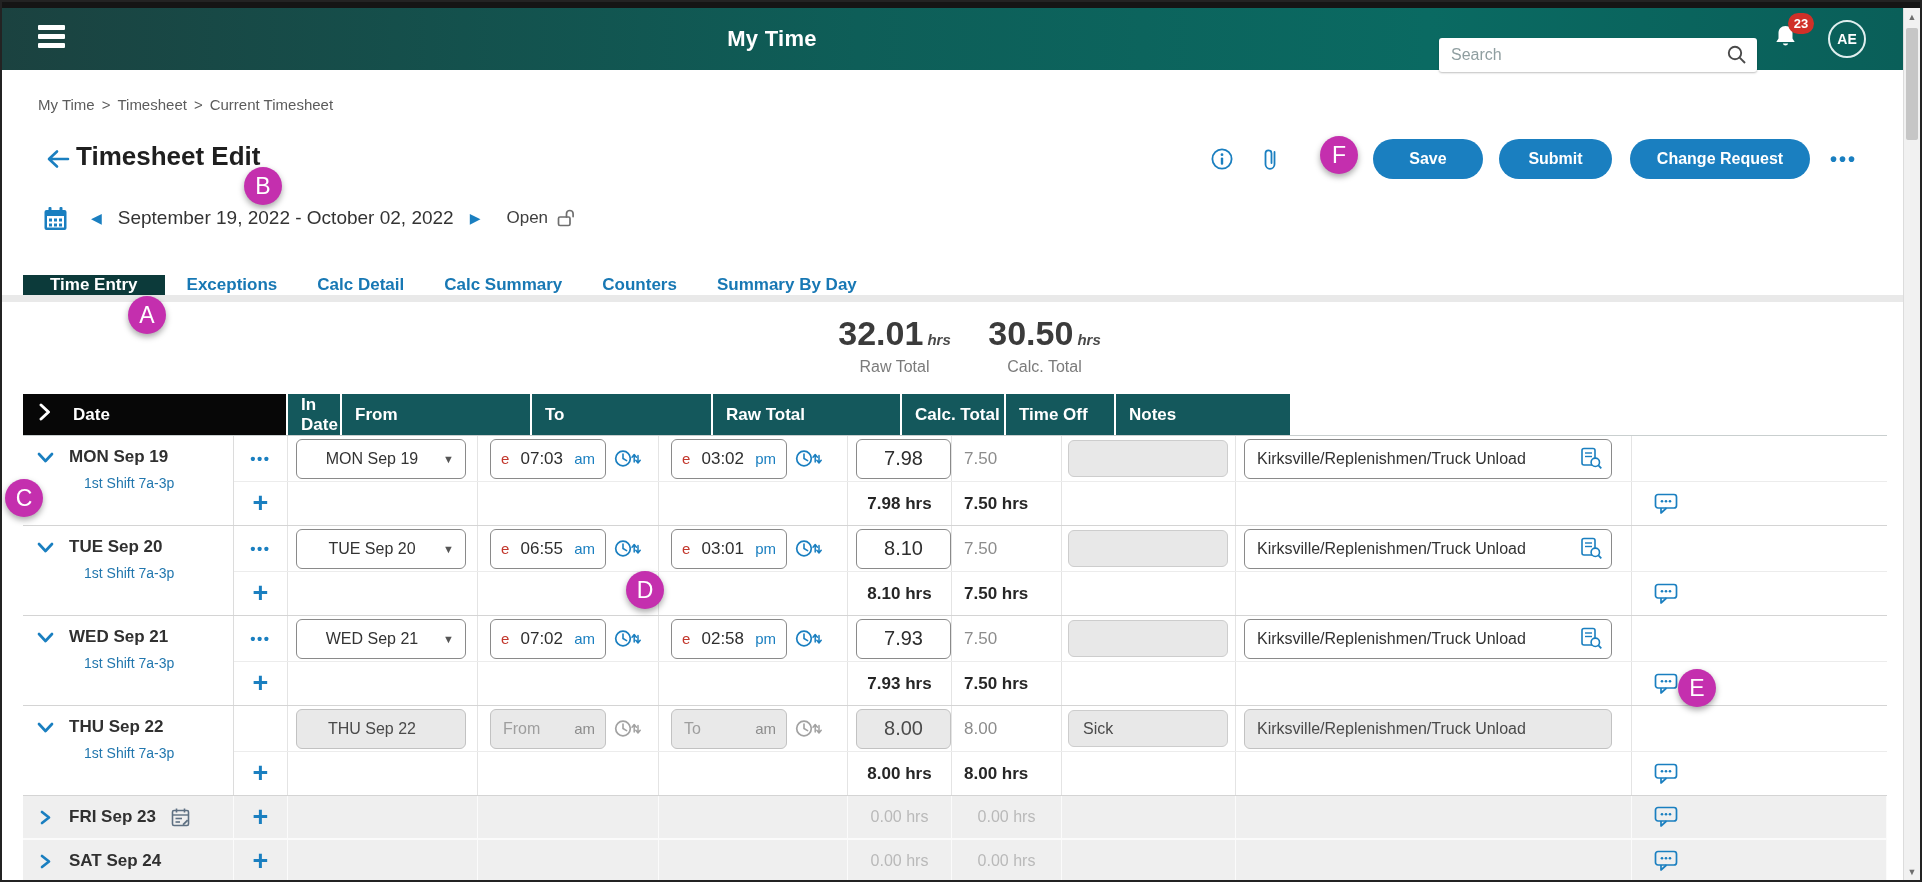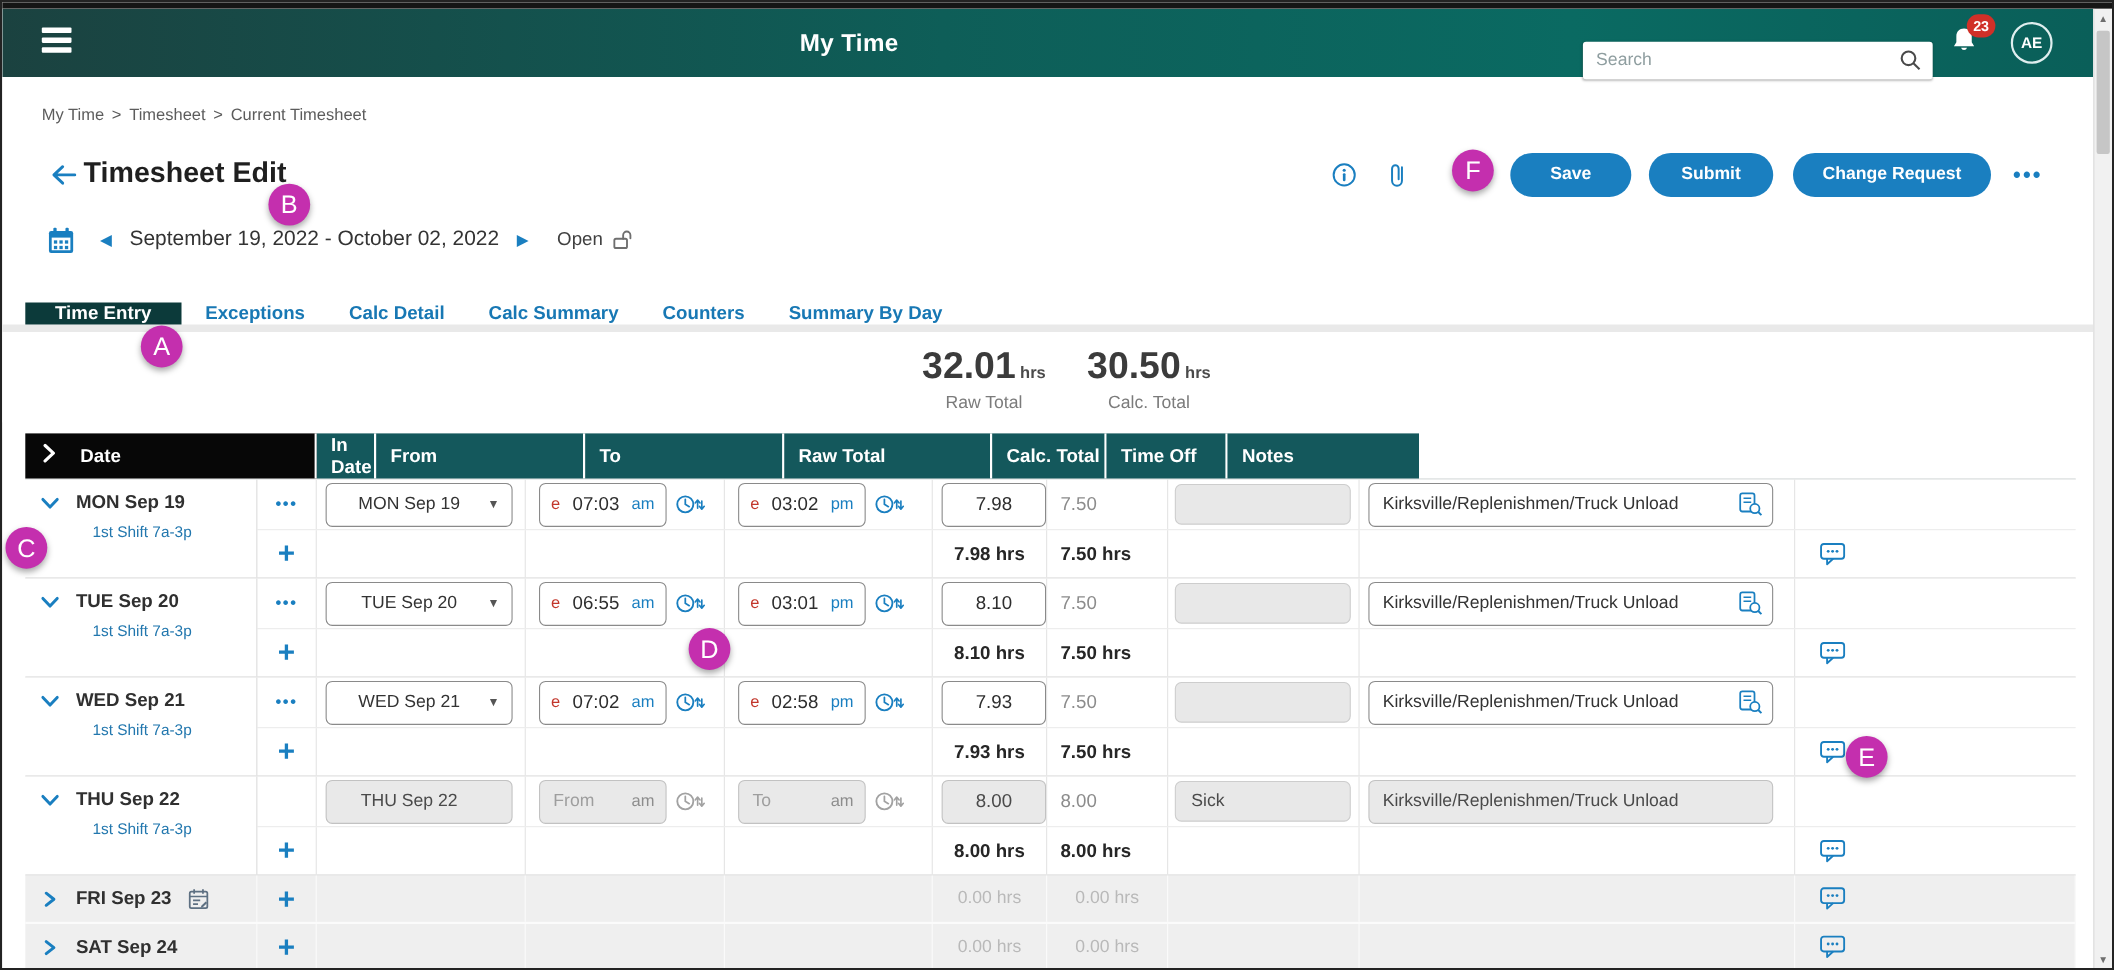--- a/index.html
+++ b/index.html
@@ -54,21 +54,21 @@
   .tab.active { background:#0c3a3a; color:#fff; font-weight:700; padding:0 27px; }
   .tab.inactive { color:#1878b4; font-weight:600; margin-left:40px; }
   .tab.first-inactive { margin-left:22px; }
   .gray-strip { height:7px; background:#e9e9e9; }
 
   
   .totals { position:relative; height:82px; background:#fff; }
   .total-block { position:absolute; top:12px; width:205px; text-align:center; }
   .total-raw { left:790px; } .total-calc { left:940px; }
   .total-num { font-size:34px; font-weight:700; color:#3b3b3b; }
-  .total-unit { font-size:15px; font-weight:700; color:#4a4a4a; margin-left:4px; }
+  .total-unit { font-size:15px; font-weight:700; color:#4a4a4a; margin-left:4px;font-style:italic; }
   .total-label { margin-top:5px; font-size:16px; color:#7b7b7b; }
   .pre-table-gap { height:10px; }
 
   
   .ttable { margin-left:21px; width:1864px; }
   .grid9 { display:grid; grid-template-columns:54px 190px 181px 189px 104px 110px 174px 396px 255px; }
   .thead { display:flex; height:42px; border-bottom:1px solid #c9cfcf; }
   .th { background:#14585c; color:#fff; font-size:17px; font-weight:700; display:flex; align-items:center; padding-left:13px; border-right:2px solid #fff; }
   .th:last-child { border-right:none; }
   .th-date { width:265px; flex:none; background:#070707; padding-left:16px; }
@@ -92,21 +92,21 @@
 
   .field { height:40px; border:1px solid #8a8a8a; border-radius:6px; background:#fff; display:flex; align-items:center; }
   .sel { width:170px; margin-left:8px; position:relative; justify-content:center; cursor:pointer; }
   .sel-label { font-size:16px; color:#333; margin-right:18px; }
   .sel-caret { position:absolute; right:11px; top:13px; font-size:11px; color:#555; }
   .time-field { width:116px; margin-left:12px; }
   .eflag { font-size:15px; color:#c2362b; margin-left:10px; }
   .time-val { flex:1; text-align:center; font-size:17px; color:#2e2e2e; }
   .meridiem { font-size:15px; color:#1a7fc0; margin-right:10px; }
   .clock-icon { width:27px; height:21px; margin-left:8px; color:#1a7fc0; cursor:pointer; flex:none; }
-  .raw-field { width:98px; margin-left:8px; justify-content:center; font-size:17px; color:#2e2e2e; }
+  .raw-field { width:98px; margin-left:8px; justify-content:center; font-size:20px; color:#2e2e2e; }
   .calc-val { padding-left:12px; font-size:17px; color:#8c8c8c; }
   .timeoff-field { width:160px; height:37px; margin-left:6px; background:#e8e8e8; border:1px solid #cdcdcd; border-radius:6px; display:flex; align-items:center; font-size:16px; color:#4a4a4a; padding-left:14px; }
   .job-field { width:368px; margin-left:8px; padding:0 8px 0 12px; }
   .job-label { flex:1; font-size:16px; color:#333; white-space:nowrap; overflow:hidden; text-overflow:ellipsis; }
   .job-icon { width:23px; height:23px; margin-left:6px; color:#1a7fc0; cursor:pointer; flex:none; }
   .sum-val { width:100%; text-align:center; font-size:17px; font-weight:700; color:#262626; }
   .sum-val.left { text-align:left; padding-left:12px; width:auto; }
   .note-icon { width:25px; height:22px; margin-left:22px; color:#1a7fc0; cursor:pointer; }
 
   

